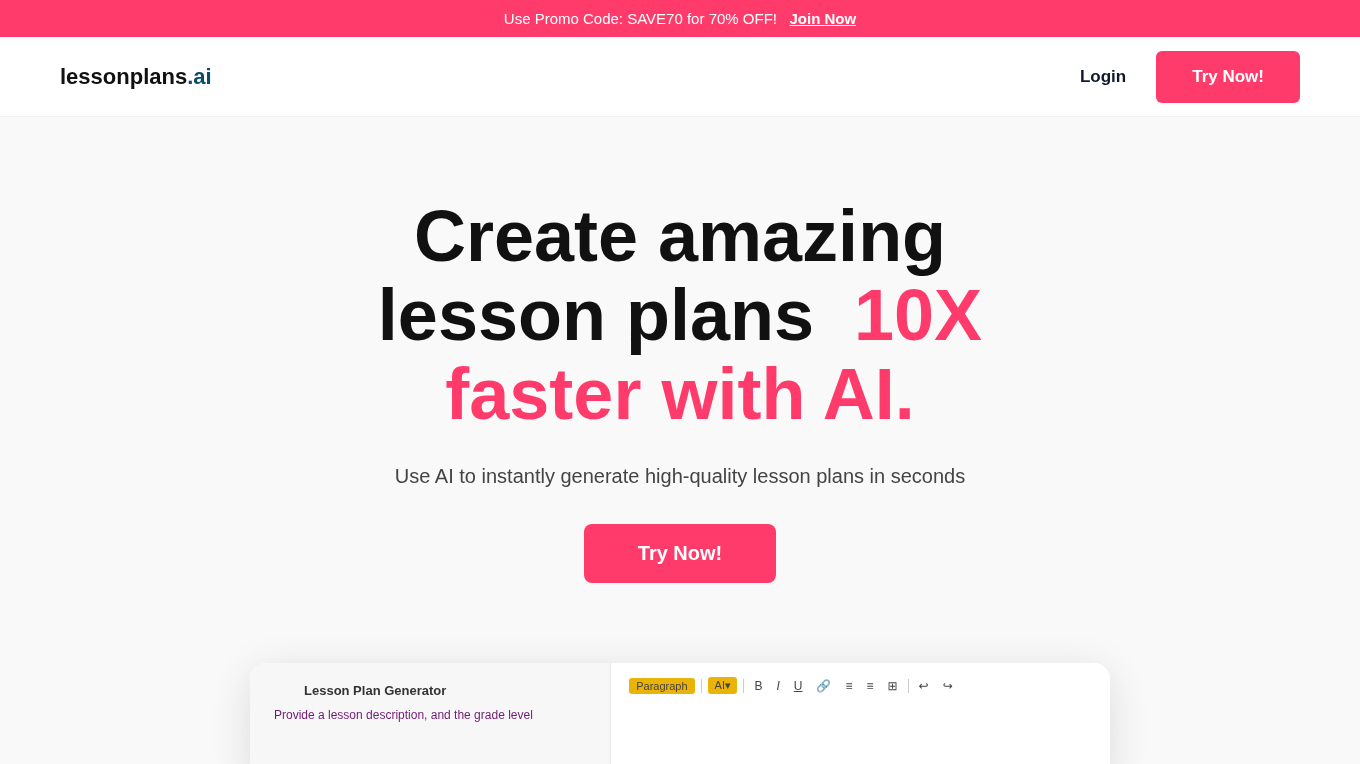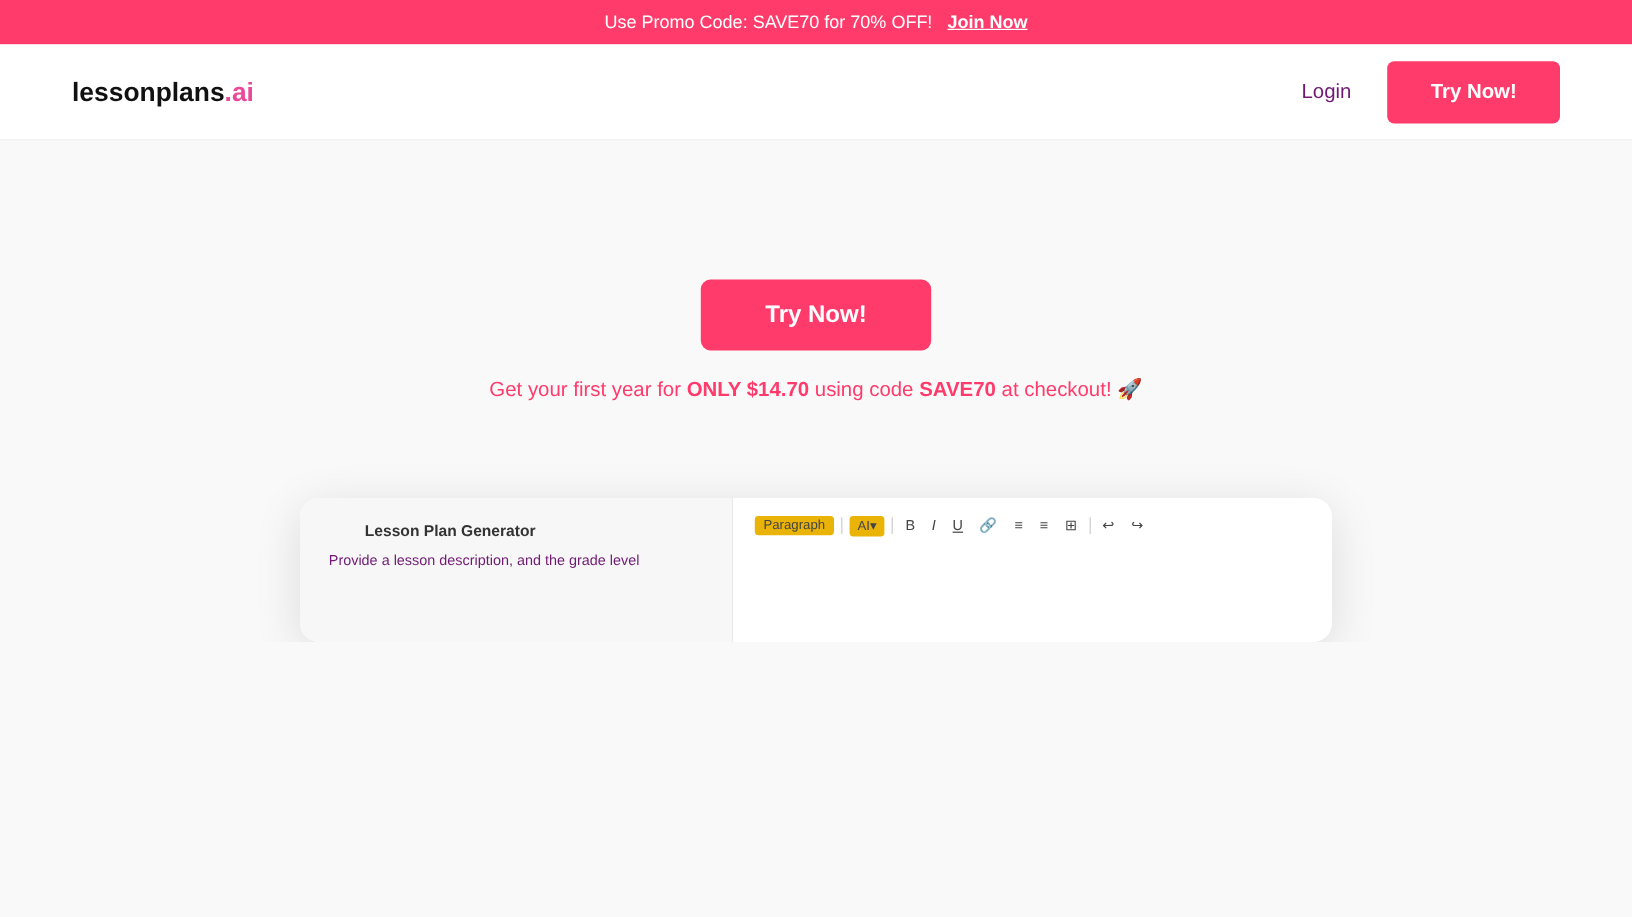--- a/index.html
+++ b/index.html
@@ -32,40 +32,40 @@
     .nav-logo {
       display: flex;
       align-items: center;
       font-size: 22px;
       font-weight: 800;
       color: #111;
       text-decoration: none;
       margin-right: auto;
     }
     .nav-logo span.ai {
-      color: #ec4899;
+      color: #0c4a6e;
     }
     .nav-links {
       display: flex;
       align-items: center;
       gap: 40px;
       list-style: none;
     }
     .nav-links a {
       text-decoration: none;
       color: #222;
       font-size: 17px;
       font-weight: 500;
     }
     .nav-login {
       margin-left: 50px;
       font-size: 17px;
-      color: #701a75;
-      text-decoration: none;
-      font-weight: 400;
+      color: #0f172a;
+      text-decoration: none;
+      font-weight: 700;
     }
     .nav-try-btn {
       margin-left: 30px;
       background: #ff3b6b;
       color: white;
       border: none;
       padding: 16px 36px;
       font-size: 17px;
       font-weight: 700;
       border-radius: 6px;
@@ -192,24 +192,28 @@
 <nav>
   <a class="nav-logo" href="#">
     <span>lessonplans</span>
       <span class="ai">.ai</span>
   </a>
   <a class="nav-login" href="#">Login</a>
   <button class="nav-try-btn">Try Now!</button>
 </nav>
 
 <section class="hero">
+  <h1 class="hero-heading">
+    <span>Create amazing</span><br>
+    <span>lesson plans</span>
+    &nbsp;<span class="highlight">10X</span><br>
+    <span class="highlight">faster with AI.</span>
+  </h1>
+  <p class="hero-sub">Use AI to instantly generate high-quality lesson plans in seconds</p>
   <a href="#" class="hero-cta">Try Now!</a>
-  <p class="hero-promo">
-    <span>Get your first year for </span><strong>ONLY $14.70</strong><span> using code </span><strong>SAVE70</strong><span> at checkout! 🚀</span>
-  </p>
 </section>
 
 <div class="screenshot-container">
   <div class="screenshot-left">
     <div class="ss-title">Lesson Plan Generator</div>
     <div class="ss-desc">Provide a lesson description, and the grade level</div>
 
   </div>
   <div class="screenshot-right">
     <div class="ss-toolbar">

